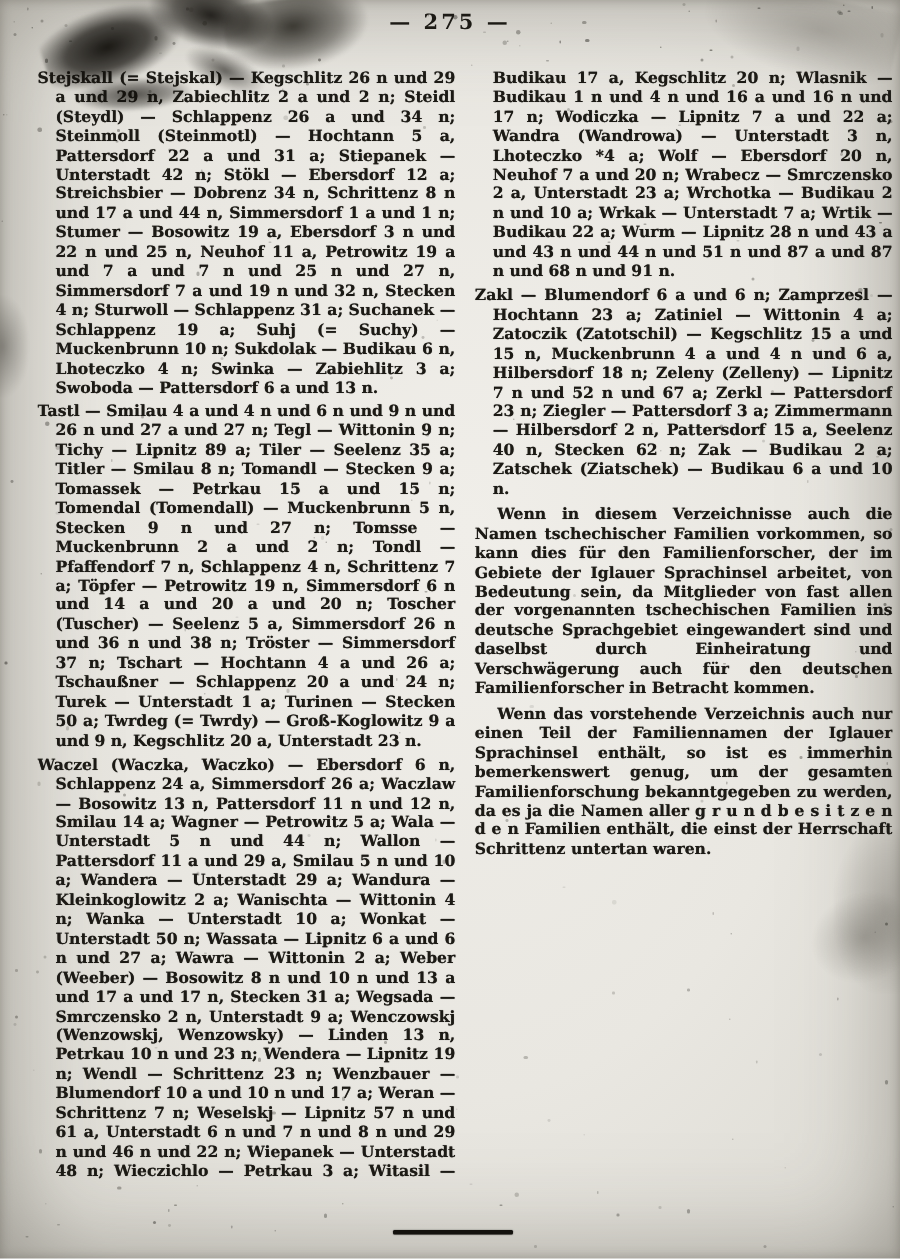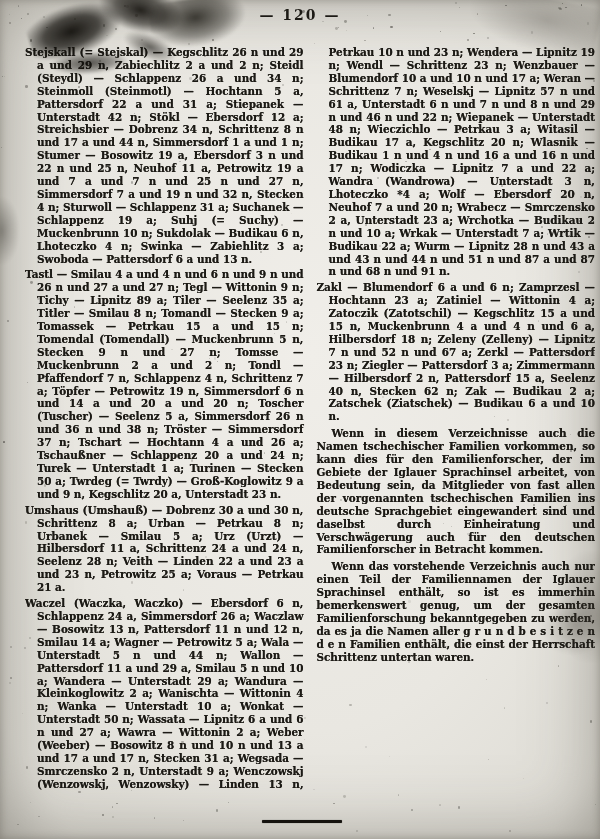--- a/index.html
+++ b/index.html
@@ -48,26 +48,25 @@
   .sm9{left:540px;top:596px;width:66px;height:60px;opacity:.35;transform:rotate(-20deg);
        background:radial-gradient(ellipse at 55% 50%, rgba(55,52,44,.8) 0%, rgba(55,52,44,0) 70%);}
   .noise-layer{position:absolute;left:0;top:0;width:600px;height:839px;pointer-events:none;}
   .speck{position:absolute;border-radius:50%;background:#2a2822;}
 </style>
 </head>
 <body>
 
 <div class="page" style="--ink: #1c1a15;">
 
-  <div class="page-number">— 120 —</div>
+  <div class="page-number">— 275 —</div>
 
   <div class="text-flow">
     <p class="entry">Stejskall (= Stejskal) — Kegschlitz 26 n und 29 a und 29 n, Zabiechlitz 2 a und 2 n; Steidl (Steydl) — Schlappenz 26 a und 34 n; Steinmoll (Steinmotl) — Hochtann 5 a, Pattersdorf 22 a und 31 a; Stiepanek — Unterstadt 42 n; Stökl — Ebersdorf 12 a; Streichsbier — Dobrenz 34 n, Schrittenz 8 n und 17 a und 44 n, Simmersdorf 1 a und 1 n; Stumer — Bosowitz 19 a, Ebersdorf 3 n und 22 n und 25 n, Neuhof 11 a, Petrowitz 19 a und 7 a und 7 n und 25 n und 27 n, Simmersdorf 7 a und 19 n und 32 n, Stecken 4 n; Sturwoll — Schlappenz 31 a; Suchanek — Schlappenz 19 a; Suhj (= Suchy) — Muckenbrunn 10 n; Sukdolak — Budikau 6 n, Lhoteczko 4 n; Swinka — Zabiehlitz 3 a; Swoboda — Pattersdorf 6 a und 13 n.</p>
     <p class="entry">Tastl — Smilau 4 a und 4 n und 6 n und 9 n und 26 n und 27 a und 27 n; Tegl — Wittonin 9 n; Tichy — Lipnitz 89 a; Tiler — Seelenz 35 a; Titler — Smilau 8 n; Tomandl — Stecken 9 a; Tomassek — Petrkau 15 a und 15 n; Tomendal (Tomendall) — Muckenbrunn 5 n, Stecken 9 n und 27 n; Tomsse — Muckenbrunn 2 a und 2 n; Tondl — Pfaffendorf 7 n, Schlappenz 4 n, Schrittenz 7 a; Töpfer — Petrowitz 19 n, Simmersdorf 6 n und 14 a und 20 a und 20 n; Toscher (Tuscher) — Seelenz 5 a, Simmersdorf 26 n und 36 n und 38 n; Tröster — Simmersdorf 37 n; Tschart — Hochtann 4 a und 26 a; Tschaußner — Schlappenz 20 a und 24 n; Turek — Unterstadt 1 a; Turinen — Stecken 50 a; Twrdeg (= Twrdy) — Groß-Koglowitz 9 a und 9 n, Kegschlitz 20 a, Unterstadt 23 n.</p>
-    <p class="entry">Umshaus (Umshauß) — Dobrenz 30 a und 30 n, Schrittenz 8 a; Urban — Petrkau 8 n; Urbanek — Smilau 5 a; Urz (Urzt) — Hilbersdorf 11 a, Schrittenz 24 a und 24 n, Seelenz 28 n; Veith — Linden 22 a und 23 a und 23 n, Petrowitz 25 a; Voraus — Petrkau 21 a.</p>
     <p class="entry">Waczel (Waczka, Waczko) — Ebersdorf 6 n, Schlappenz 24 a, Simmersdorf 26 a; Waczlaw — Bosowitz 13 n, Pattersdorf 11 n und 12 n, Smilau 14 a; Wagner — Petrowitz 5 a; Wala — Unterstadt 5 n und 44 n; Wallon — Pattersdorf 11 a und 29 a, Smilau 5 n und 10 a; Wandera — Unterstadt 29 a; Wandura — Kleinkoglowitz 2 a; Wanischta — Wittonin 4 n; Wanka — Unterstadt 10 a; Wonkat — Unterstadt 50 n; Wassata — Lipnitz 6 a und 6 n und 27 a; Wawra — Wittonin 2 a; Weber (Weeber) — Bosowitz 8 n und 10 n und 13 a und 17 a und 17 n, Stecken 31 a; Wegsada — Smrczensko 2 n, Unterstadt 9 a; Wenczowskj (Wenzowskj, Wenzowsky) — Linden 13 n, Petrkau 10 n und 23 n; Wendera — Lipnitz 19 n; Wendl — Schrittenz 23 n; Wenzbauer — Blumendorf 10 a und 10 n und 17 a; Weran — Schrittenz 7 n; Weselskj — Lipnitz 57 n und 61 a, Unterstadt 6 n und 7 n und 8 n und 29 n und 46 n und 22 n; Wiepanek — Unterstadt 48 n; Wieczichlo — Petrkau 3 a; Witasil — Budikau 17 a, Kegschlitz 20 n; Wlasnik — Budikau 1 n und 4 n und 16 a und 16 n und 17 n; Wodiczka — Lipnitz 7 a und 22 a; Wandra (Wandrowa) — Unterstadt 3 n, Lhoteczko *4 a; Wolf — Ebersdorf 20 n, Neuhof 7 a und 20 n; Wrabecz — Smrczensko 2 a, Unterstadt 23 a; Wrchotka — Budikau 2 n und 10 a; Wrkak — Unterstadt 7 a; Wrtik — Budikau 22 a; Wurm — Lipnitz 28 n und 43 a und 43 n und 44 n und 51 n und 87 a und 87 n und 68 n und 91 n.</p>
     <p class="entry">Zakl — Blumendorf 6 a und 6 n; Zamprzesl — Hochtann 23 a; Zatiniel — Wittonin 4 a; Zatoczik (Zatotschil) — Kegschlitz 15 a und 15 n, Muckenbrunn 4 a und 4 n und 6 a, Hilbersdorf 18 n; Zeleny (Zelleny) — Lipnitz 7 n und 52 n und 67 a; Zerkl — Pattersdorf 23 n; Ziegler — Pattersdorf 3 a; Zimmermann — Hilbersdorf 2 n, Pattersdorf 15 a, Seelenz 40 n, Stecken 62 n; Zak — Budikau 2 a; Zatschek (Ziatschek) — Budikau 6 a und 10 n.</p>
     <p class="prose">Wenn in diesem Verzeichnisse auch die Namen tschechischer Familien vorkommen, so kann dies für den Familienforscher, der im Gebiete der Iglauer Sprachinsel arbeitet, von Bedeutung sein, da Mitglieder von fast allen der vorgenannten tschechischen Familien ins deutsche Sprachgebiet eingewandert sind und daselbst durch Einheiratung und Verschwägerung auch für den deutschen Familienforscher in Betracht kommen.</p>
     <p class="prose">Wenn das vorstehende Verzeichnis auch nur einen Teil der Familiennamen der Iglauer Sprachinsel enthält, so ist es immerhin bemerkenswert genug, um der gesamten Familienforschung bekanntgegeben zu werden, da es ja die Namen aller g r u n d b e s i t z e n d e n Familien enthält, die einst der Herrschaft Schrittenz untertan waren.</p>
   </div>
 
   <div class="end-divider"></div>
 
   <div class="smudge sm1"></div>
   <div class="smudge sm2"></div>

